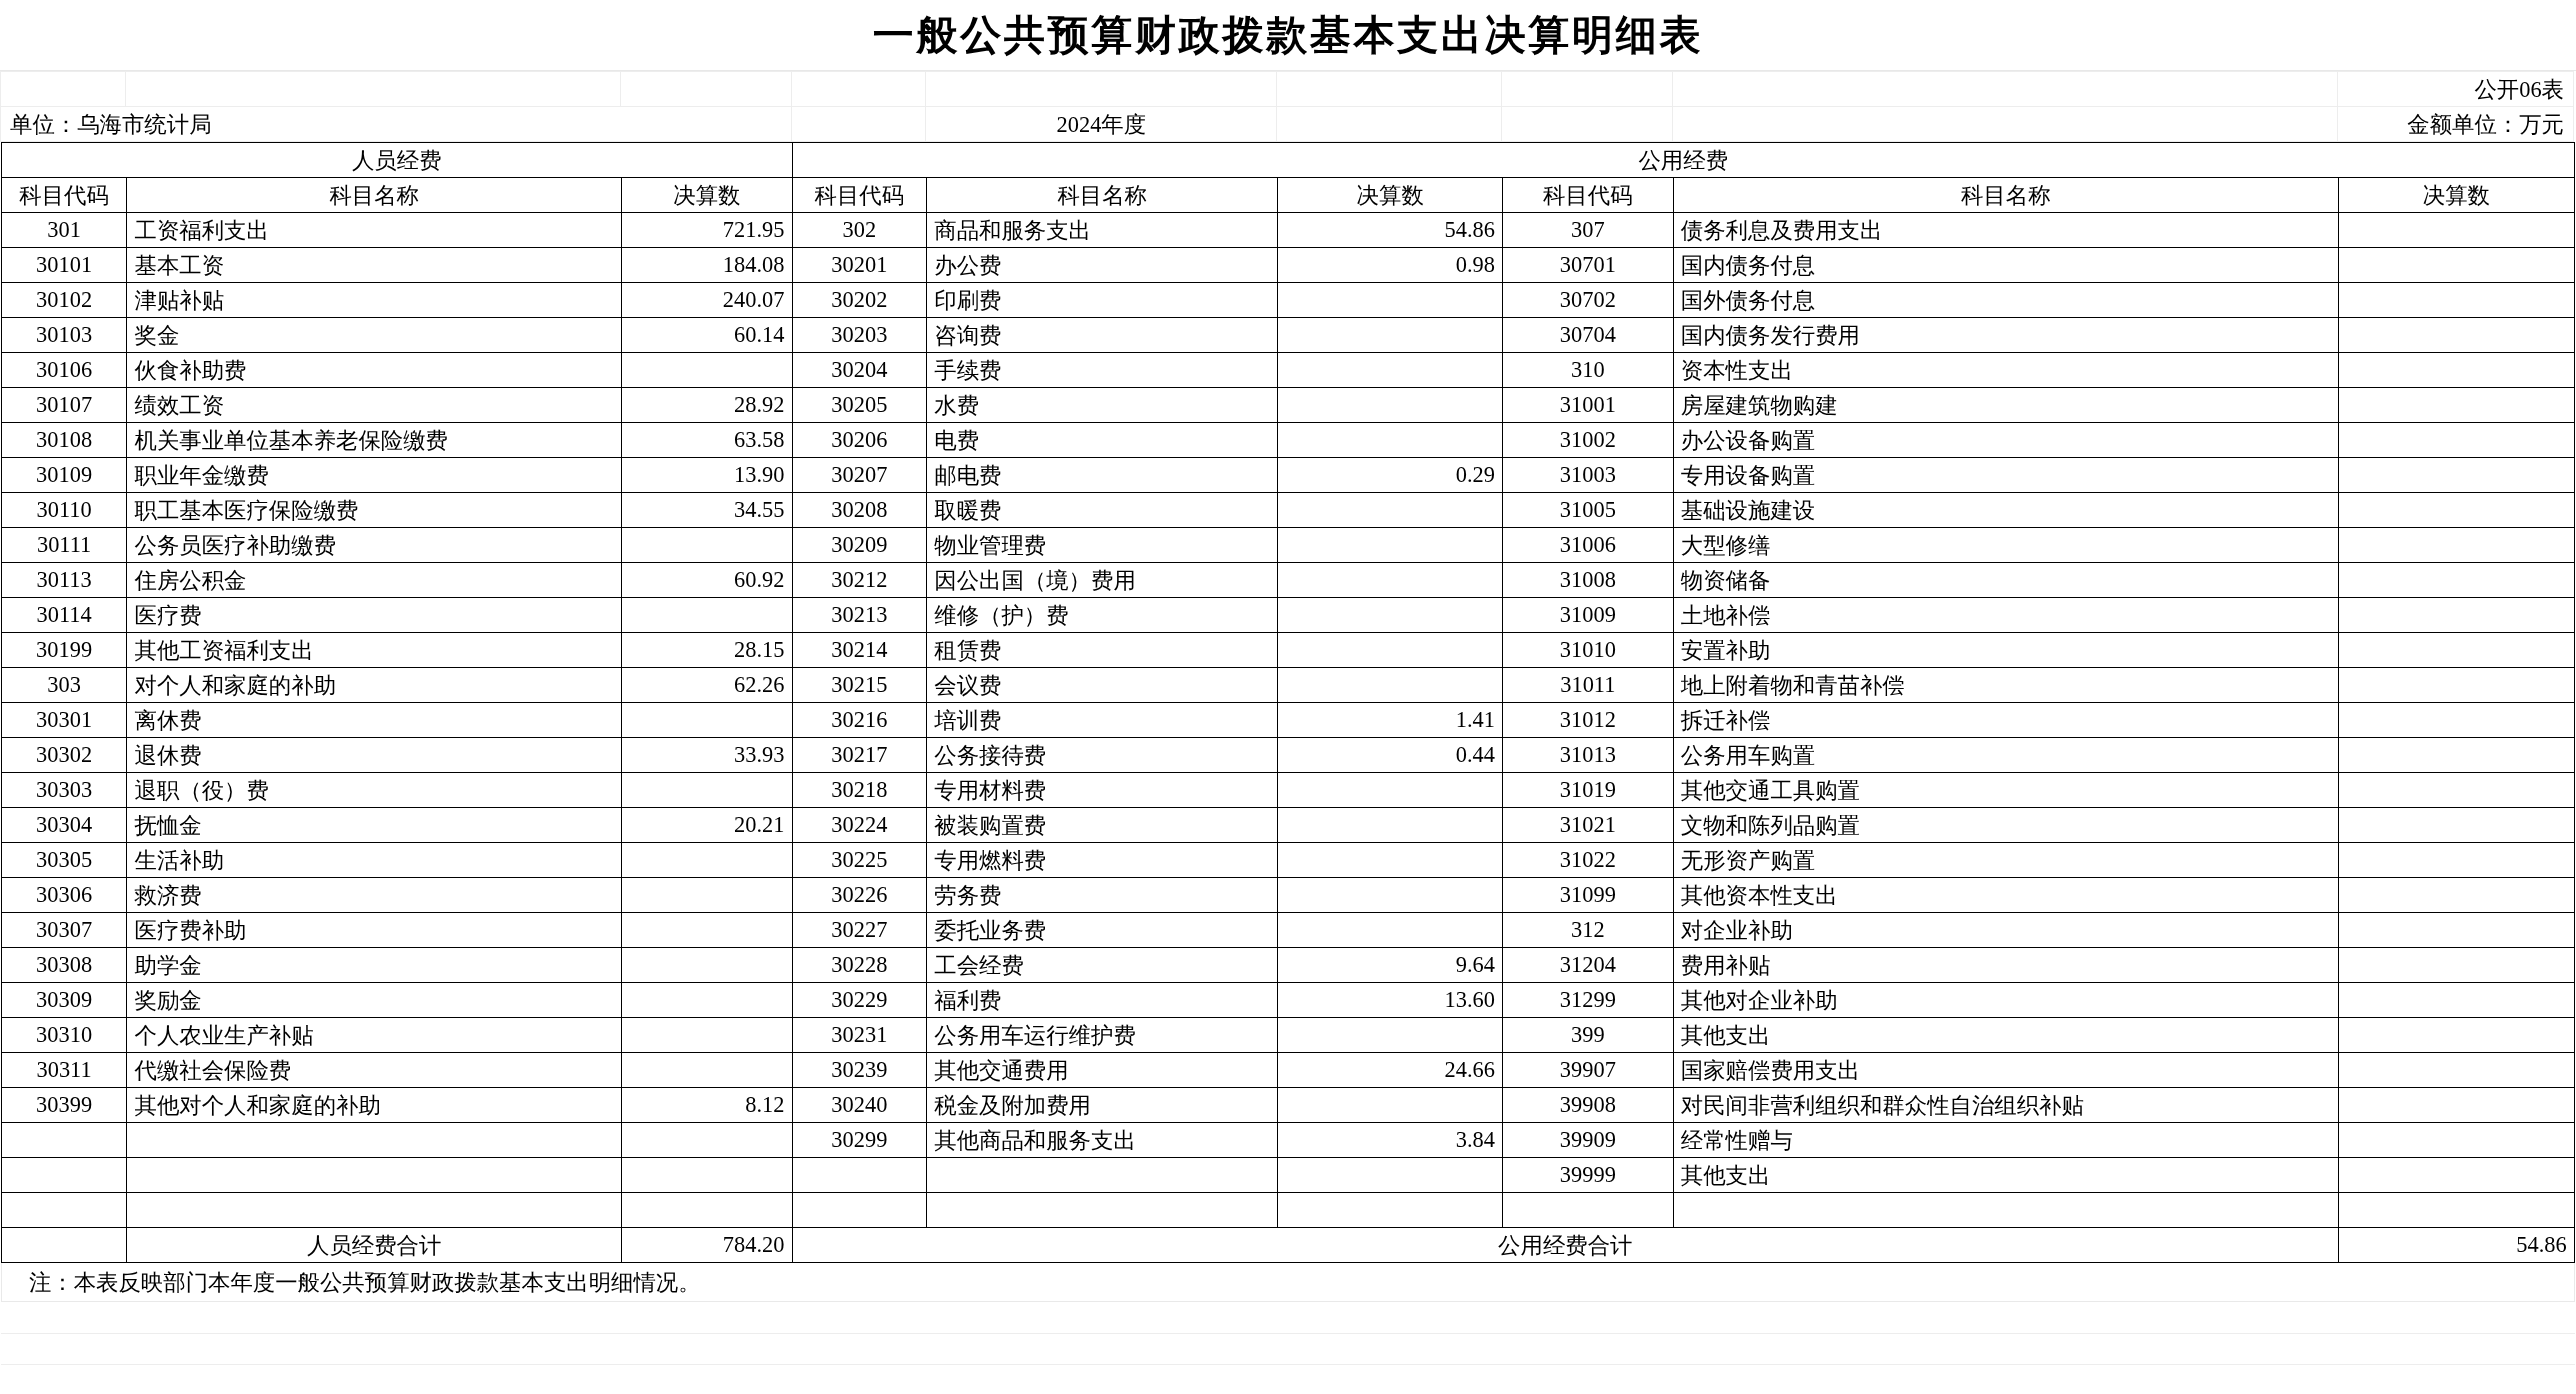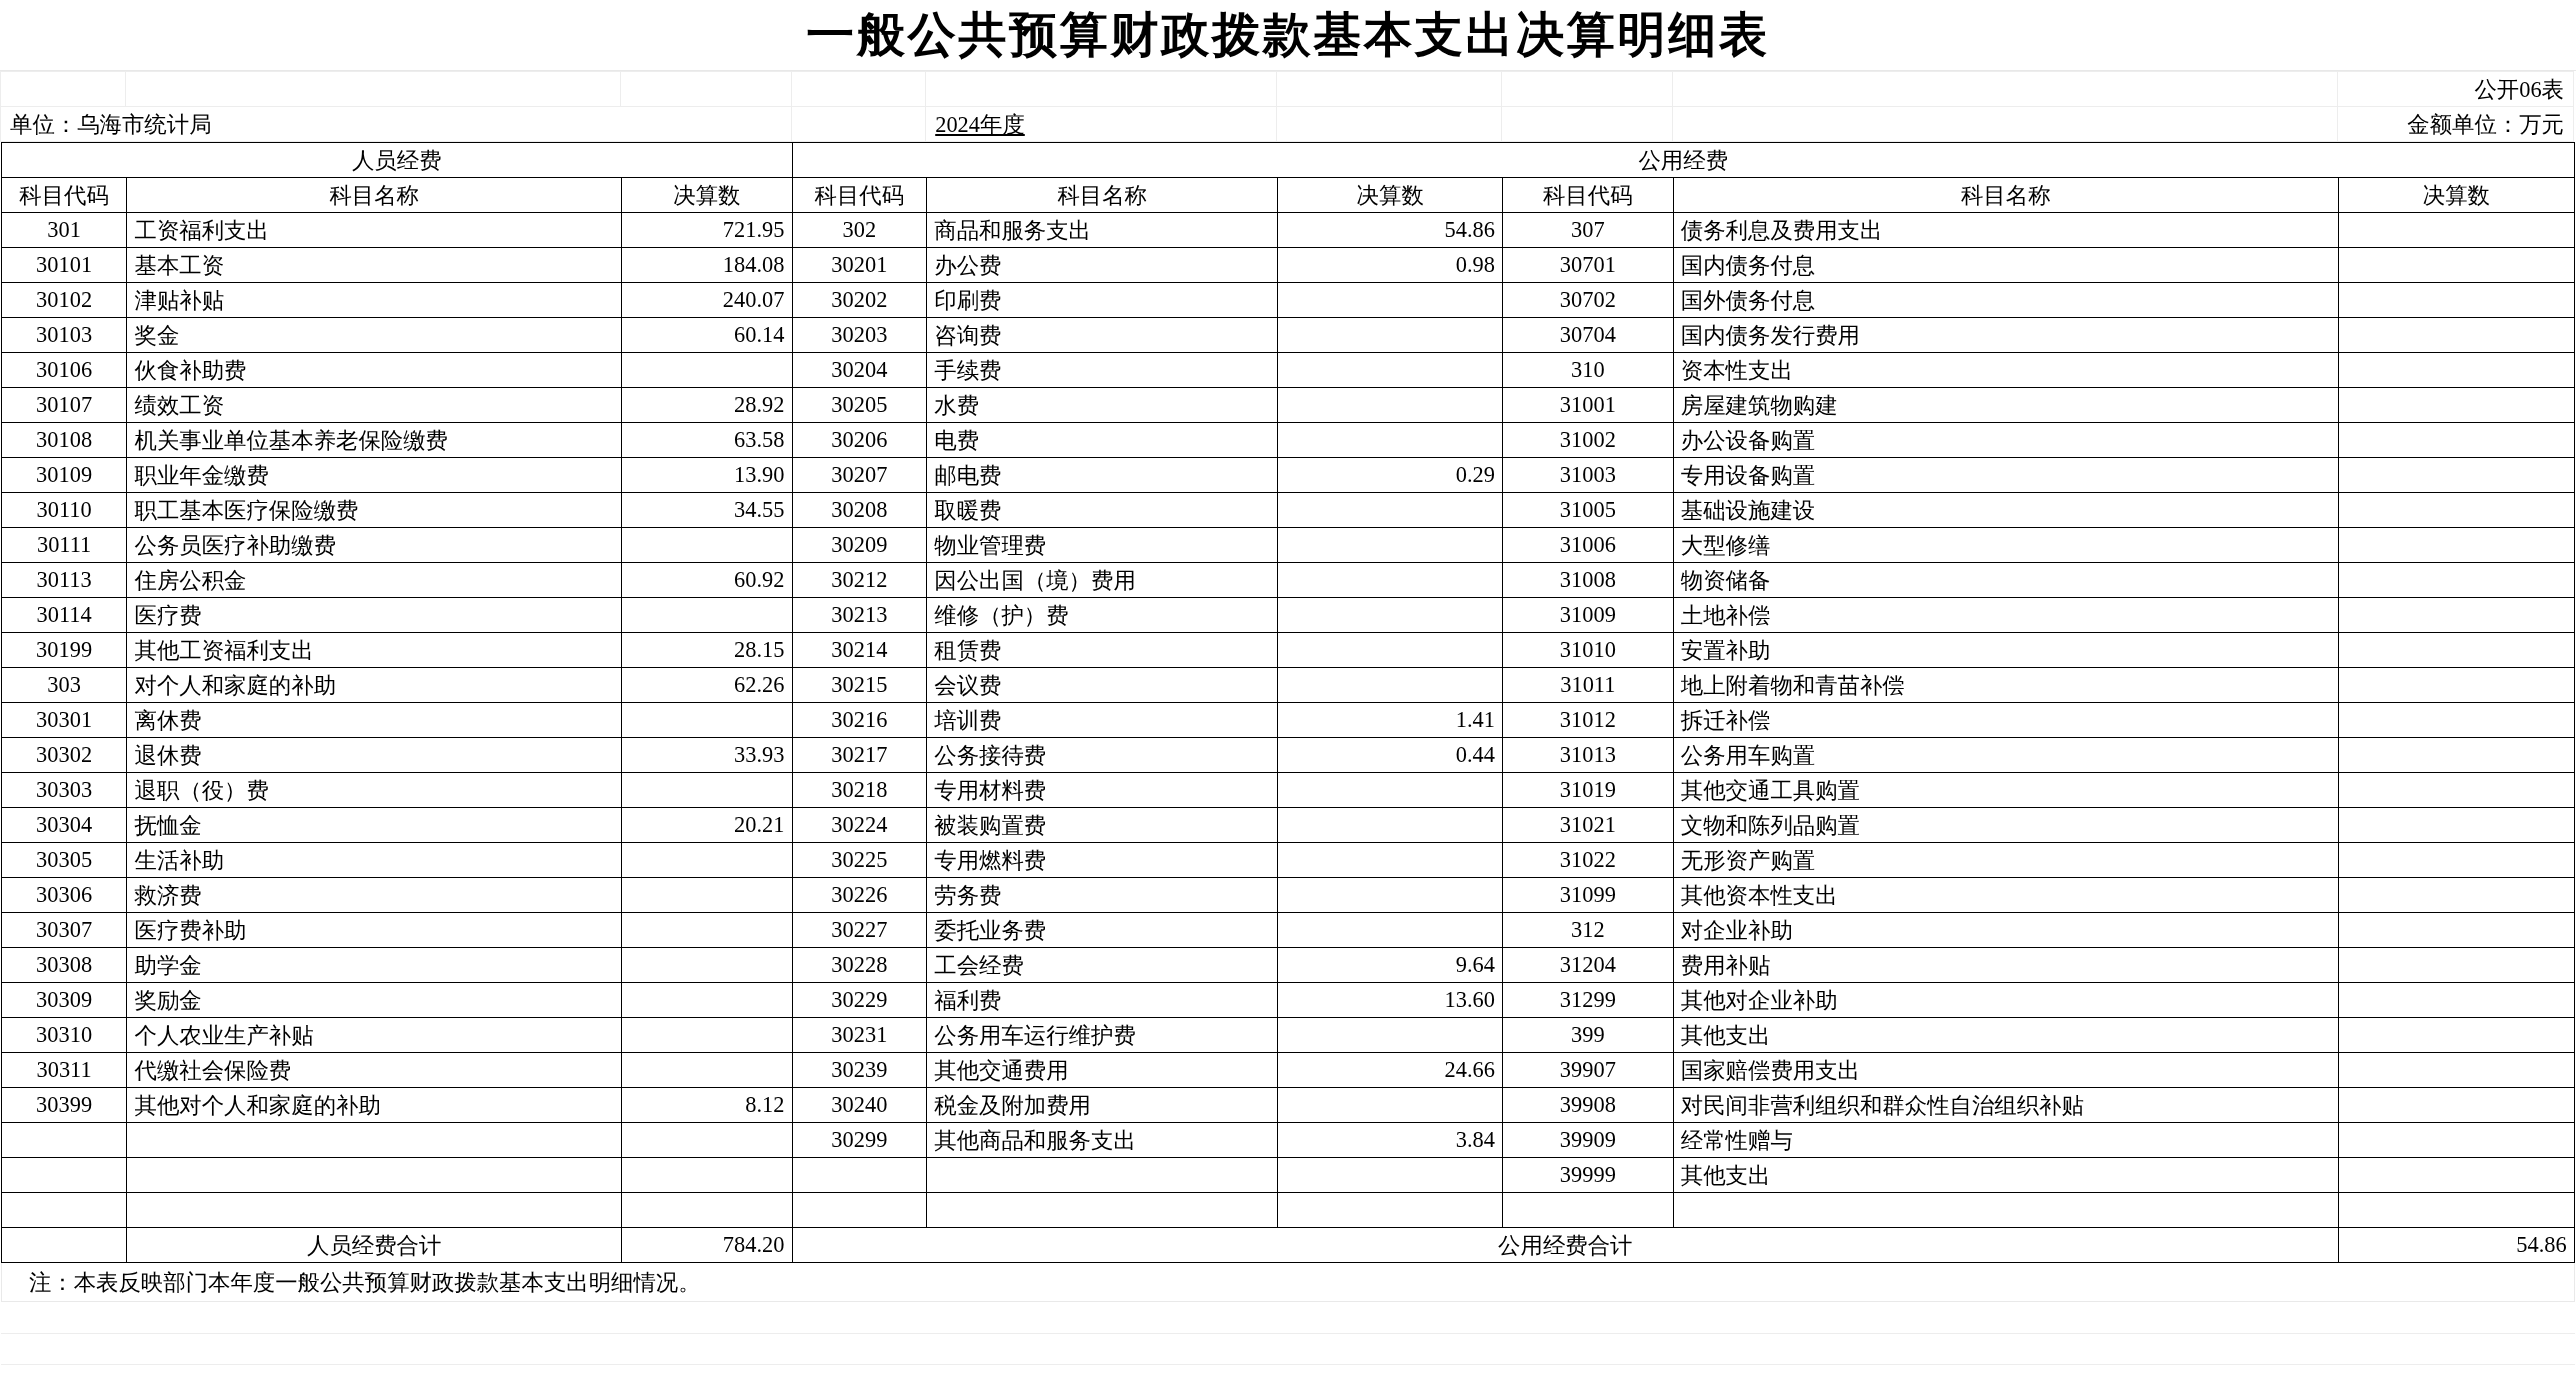--- a/index.html
+++ b/index.html
@@ -17,21 +17,21 @@
 
   
   .title-band {
     height: 70px;
     display: flex;
     align-items: center;
     justify-content: center;
     border-bottom: 1.8px solid #e8e8e8;
   }
   .doc-title {
-    font-size: 48px;
+    font-size: 41px;
     font-weight: bold;
     letter-spacing: 2.7px;
   }
 
   
   .meta-grid {
     width: 2574px;
     border-collapse: collapse;
     table-layout: fixed;
     border-top: 0.9px solid #e6e6e6;
@@ -39,21 +39,21 @@
   .meta-grid td {
     border: 0.9px solid #ededed;
     height: 34px;
     font-size: 22.4px;
     padding: 0 9px;
     vertical-align: middle;
     white-space: nowrap;
   }
   .meta-grid .blank-cell { border-color: #ededed; }
   .meta-right { text-align: right; }
-  .meta-center { text-align: left; text-decoration: underline; }
+  .meta-center { text-align: center; }
   .meta-left { text-align: left; }
 
   
   .main-table {
     width: 2574px;
     border-collapse: collapse;
     table-layout: fixed;
     margin-left: 0.9px;
   }
   .main-table td, .main-table th {

